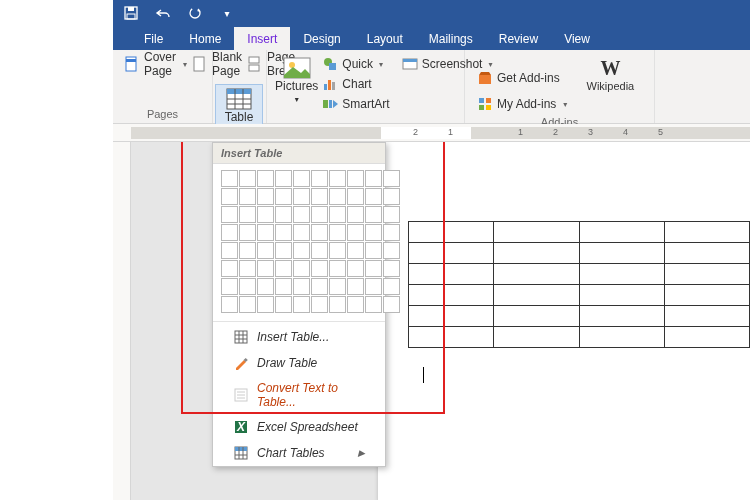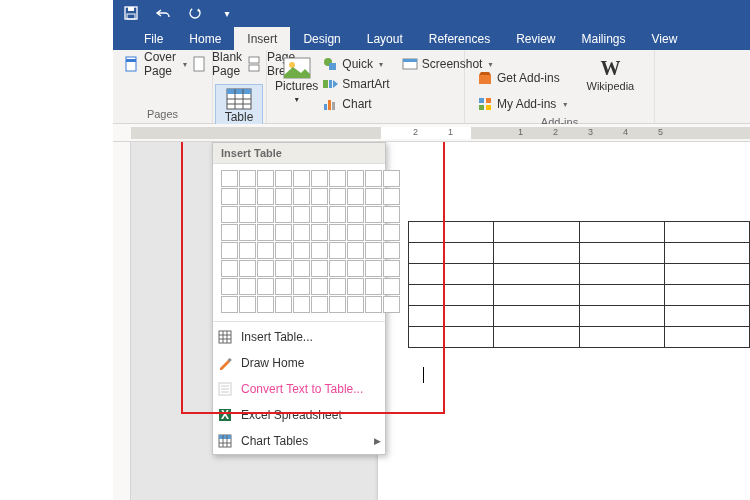--- a/index.html
+++ b/index.html
@@ -2,46 +2,46 @@
 <html><head>
 <meta charset="utf-8">
 <style>
   * { box-sizing: border-box; margin: 0; padding: 0; font-family: "Segoe UI", Tahoma, sans-serif; font-size: 12px; }
   body { background: #fff; overflow: hidden; width: 750px; height: 500px; position: relative; }
   .app { position: absolute; left: 113px; top: 0; width: 637px; height: 500px; background: #fff; }
   .titlebar { height: 26px; background: #2b579a; display: flex; align-items: center; padding-left: 10px; gap: 16px; }
   .titlebar .qicon { width: 16px; height: 16px; display: flex; align-items: center; justify-content: center; }
   .tabstrip { height: 24px; background: #2b579a; display: flex; align-items: flex-end; padding-left: 18px; }
   .tab { padding: 5px 13px 4px; color: #fff; font-size: 12px; cursor: pointer; }
-  .tab.active { background: #f3f2f1; color: #404040; }
+  .tab.active { background: #f3f2f1; color: #6d28d9; }
   .ribbon { height: 74px; background: #f3f2f1; border-bottom: 1px solid #d6d6d6; display: flex; }
   .group { border-right: 1px solid #e1e1e1; padding: 4px 8px 0; display: flex; flex-direction: column; }
   .grouplabel { text-align: center; font-size: 11px; color: #666; padding: 2px 0 3px; }
   .groupbody { flex: 1; display: flex; }
   .pg-item { display: flex; align-items: center; gap: 5px; height: 20px; color: #333; padding: 0 2px; }
   .pg-item .ic { width: 16px; height: 16px; }
   .bigbtn { display: flex; flex-direction: column; align-items: center; width: 48px; padding-top: 2px; color: #333; }
   .bigbtn.active { background: #d8e6f5; border: 1px solid #a5c5e8; margin-top: 30px; }
   .bigbtn .bigic { width: 28px; height: 24px; display: flex; align-items: center; justify-content: center; }
   .bigbtn .lbl { font-size: 11px; line-height: 12px; text-align: center; }
   .smallbtn { display: flex; align-items: center; gap: 4px; height: 20px; padding: 0 4px; color: #333; }
   .smallbtn .ic { width: 16px; height: 16px; }
   .ruler-h { height: 18px; background: #f9f8f6; border-bottom: 1px solid #d6d6d6; position: relative; font-size: 9px; color: #777; }
   .doc-area { position: relative; background: #e6e6e6; height: calc(500px - 26px - 24px - 74px - 18px); overflow: hidden; }
   .ruler-v { position: absolute; left: 0; top: 0; width: 18px; height: 100%; background: #f9f8f6; border-right: 1px solid #d6d6d6; }
   .page { position: absolute; left: 265px; top: 0; width: 500px; height: 360px; background: #fff; box-shadow: 0 0 4px rgba(0,0,0,.2); }
   .doc-table { position: absolute; left: 295px; top: 79px; border-collapse: collapse; }
   .doc-table td { border: 1px solid #333; width: 95px; height: 21px; }
   .cursor-line { position: absolute; left: 310px; top: 225px; width: 1px; height: 16px; background: #000; }
-  .dropdown { position: absolute; left: 99px; top: 0; width: 174px; background: #fff; border: 1px solid #c6c6c6; box-shadow: 2px 2px 6px rgba(0,0,0,.25); }
+  .dropdown { position: absolute; left: 99px; top: 0; width: 174px; background: #fff; border: 1px solid #c6c6c6; box-shadow: 2px 2px 6px rgba(0,0,0,.25); font-style: italic; }
   .dd-title { background: #eeece6; padding: 4px 8px; font-weight: bold; color: #6a6a6a; font-size: 11px; border-bottom: 1px solid #ddd; }
   .dd-grid { padding: 6px 8px; display: grid; grid-template-columns: repeat(10, 17px); grid-auto-rows: 17px; gap: 1px; }
   .dd-grid .cell { border: 1px solid #b8b8b8; background: #fff; }
-  .dd-item { display: flex; align-items: center; gap: 8px; padding: 5px 4px; color: #333; }
-  .dd-item.disabled { color: #ec4899; }
+  .dd-item { display: flex; align-items: center; gap: 8px; padding: 5px 20px; color: #333; }
+  .dd-item.disabled { color: #c2410c; }
   .dd-item .ic { width: 16px; height: 16px; }
   .dd-sep { height: 1px; background: #e3e3e3; margin: 2px 0; }
   .callout { position: absolute; border: 2px solid #e02020; }
   .arrow-r { font-size: 9px; color: #666; margin-left: auto; }
   .W { font-family: "Times New Roman", serif; font-weight: bold; font-size: 20px; color: #333; line-height: 20px; }
   .ruler-seg { position: absolute; top: 3px; height: 12px; }
   .ruler-dark { background: #dcdad5; }
   .ruler-light { background: #fff; }
   .tick-num { position: absolute; top: 3px; font-size: 9px; color: #666; }
 </style>
@@ -71,23 +71,22 @@
       </span>
     <span class="qicon" style="color:#fff;font-size:10px;">▾</span>
   </div>
 
   <div class="tabstrip">
     <div class="tab">File</div>
     <div class="tab">Home</div>
     <div class="tab active">Insert</div>
     <div class="tab">Design</div>
     <div class="tab">Layout</div>
-    <div class="tab">References</div>
+    <div class="tab">Mailings</div>
     <div class="tab">Review</div>
-    <div class="tab">Mailings</div>
     <div class="tab">View</div>
   </div>
 
   <div class="ribbon">
     <div class="group" style="width:100px;">
       <div class="groupbody" style="">
         <div class="pg-item">
             <span class="ic"><svg width="16" height="16">
                 <rect x="3" y="1" width="10" height="14" fill="#fff" stroke="#3a7bd5"></rect>
                 <rect x="3" y="3" width="10" height="3" fill="#3a7bd5"></rect>
@@ -147,33 +146,33 @@
           <div class="smallbtn">
               <span class="ic"><svg width="16" height="16">
                   <circle cx="6" cy="6" r="4" fill="#70ad47"></circle>
                   <rect x="7" y="7" width="7" height="7" fill="#5b9bd5"></rect>
                 </svg></span>
               <span>Quick</span>
               <span style="font-size:8px;color:#666;margin-left:2px;">▾</span>
             </div>
           <div class="smallbtn">
               <span class="ic"><svg width="16" height="16">
+                  <rect x="2" y="8" width="3" height="6" fill="#5b9bd5"></rect>
+                  <rect x="6" y="4" width="3" height="10" fill="#ed7d31"></rect>
+                  <rect x="10" y="6" width="3" height="8" fill="#a5a5a5"></rect>
+                </svg></span>
+              <span>Chart</span>
+            </div>
+          <div class="smallbtn">
+              <span class="ic"><svg width="16" height="16">
                   <rect x="1" y="4" width="5" height="8" fill="#70ad47"></rect>
                   <rect x="7" y="4" width="3" height="8" fill="#5b9bd5"></rect>
                   <path d="M11 4 L16 8 L11 12 Z" fill="#5b9bd5"></path>
                 </svg></span>
               <span>SmartArt</span>
-            </div>
-          <div class="smallbtn">
-              <span class="ic"><svg width="16" height="16">
-                  <rect x="2" y="8" width="3" height="6" fill="#5b9bd5"></rect>
-                  <rect x="6" y="4" width="3" height="10" fill="#ed7d31"></rect>
-                  <rect x="10" y="6" width="3" height="8" fill="#a5a5a5"></rect>
-                </svg></span>
-              <span>Chart</span>
             </div>
         </div>
         <div style="display:flex;flex-direction:column;margin-left:4px;">
           <div class="smallbtn">
               <span class="ic"><svg width="16" height="16">
                   <rect x="1" y="3" width="14" height="10" fill="#fff" stroke="#888"></rect>
                   <rect x="1" y="3" width="14" height="3" fill="#5b9bd5"></rect>
                 </svg></span>
               <span>Screenshot</span>
               <span style="font-size:8px;color:#666;margin-left:2px;">▾</span>
@@ -366,21 +365,21 @@
               <line x1="2" y1="6" x2="14" y2="6" stroke="#666"></line>
               <line x1="2" y1="10" x2="14" y2="10" stroke="#666"></line>
             </svg></span>
           <span>Insert Table...</span>
         </div>
       <div class="dd-item">
           <span class="ic"><svg width="16" height="16">
               <path d="M3 13 L11 5 L13 7 L5 15 L3 15 Z" fill="#ed7d31"></path>
               <rect x="11" y="3" width="3" height="3" fill="#888" transform="rotate(45 12 5)"></rect>
             </svg></span>
-          <span>Draw Home</span>
+          <span>Draw Table</span>
         </div>
       <div class="dd-item disabled">
           <span class="ic"><svg width="16" height="16">
               <rect x="2" y="2" width="12" height="12" fill="#fff" stroke="#ccc"></rect>
               <line x1="4" y1="5" x2="12" y2="5" stroke="#ccc"></line>
               <line x1="4" y1="8" x2="12" y2="8" stroke="#ccc"></line>
               <line x1="4" y1="11" x2="12" y2="11" stroke="#ccc"></line>
             </svg></span>
           <span>Convert Text to Table...</span>
         </div>

